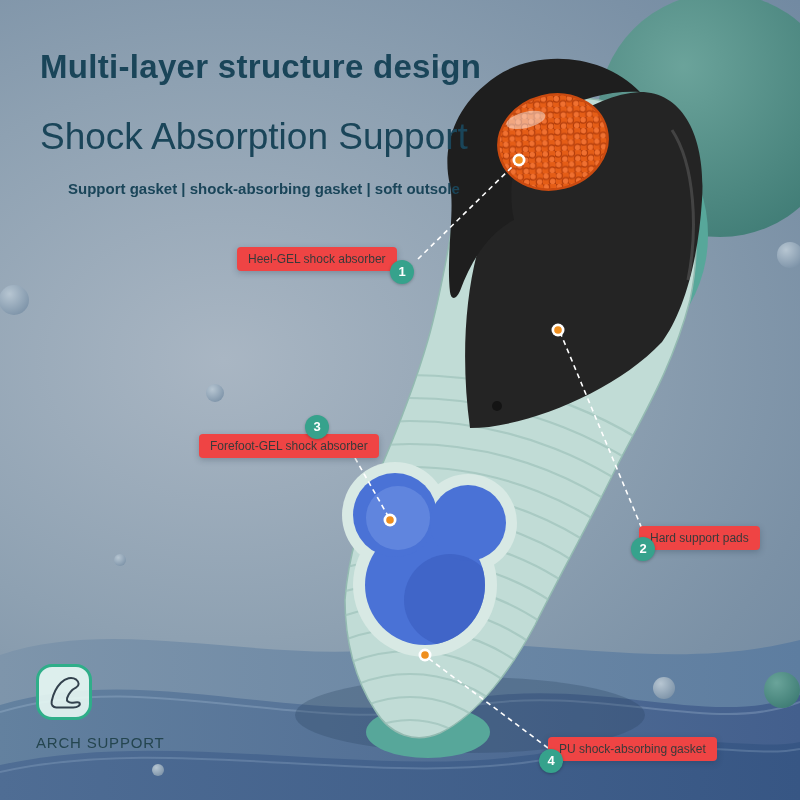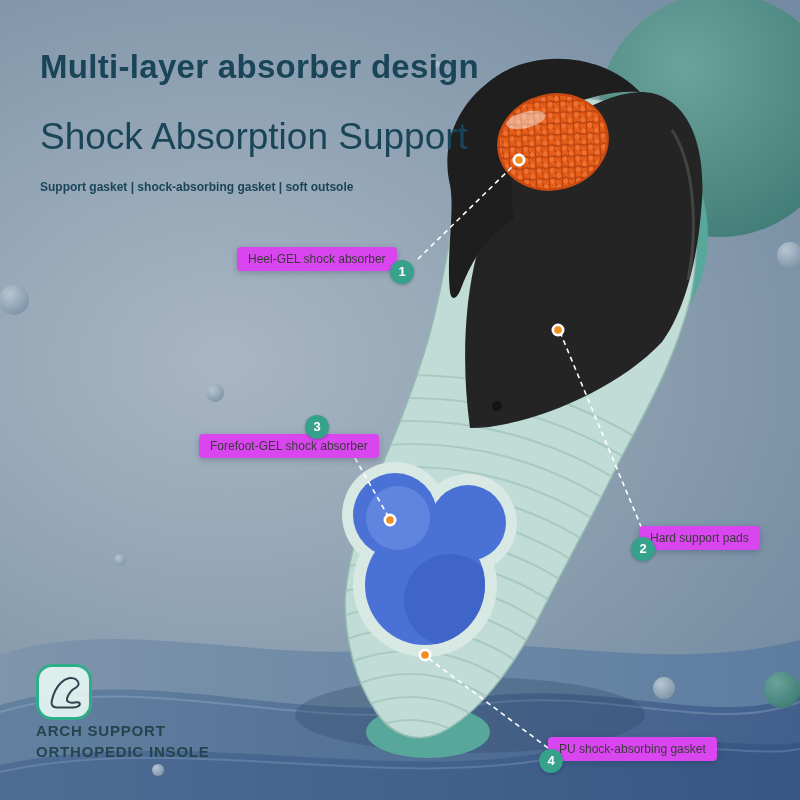--- a/index.html
+++ b/index.html
@@ -5,40 +5,40 @@
   html,body{margin:0;padding:0;}
   body{
     width:800px;height:800px;overflow:hidden;position:relative;
     font-family:"Liberation Sans",sans-serif;
     background:radial-gradient(ellipse at 28% 45%, #a9b6c3 0%, #8ea1b2 45%, #7b91a6 75%, #6d86a0 100%);
   }
   .scene{position:absolute;left:0;top:0;width:800px;height:800px;}
   .hdr{position:absolute;left:40px;color:#1a4559;}
   .title{top:48px;font-size:33px;font-weight:800;letter-spacing:.3px;}
   .subtitle{top:116px;font-size:37px;font-weight:500;}
-  .tagline{top:180px;font-size:12px;font-weight:700;}
+  .tagline{top:180px;font-size:15px;font-weight:700;margin-left:28px;}
   .pill{
-    position:absolute;background:#d946ef;color:#3a3a3a;font-size:12px;
+    position:absolute;background:#ef4444;color:#3a3a3a;font-size:12px;
     padding:5px 11px;border-radius:4px;white-space:nowrap;
     box-shadow:0 2px 6px rgba(20,40,60,.25);z-index:5;
   }
   .badge{
     position:absolute;width:24px;height:24px;border-radius:50%;
     background:#36a28c;color:#ffffff;font-size:13px;font-weight:700;
     text-align:center;line-height:24px;z-index:6;
     box-shadow:0 1px 3px rgba(0,0,0,.25);
   }
   .footer{position:absolute;left:36px;top:664px;z-index:5;}
   .foot-card{
     width:56px;height:56px;border-radius:16px;border:3px solid #2fae89;
     background:rgba(235,252,246,.88);display:flex;align-items:center;justify-content:center;
     box-sizing:border-box;
   }
   .footer-text{
-    color:#24454f;font-size:15px;font-weight:700;
+    margin-top:12px;color:#24454f;font-size:15px;font-weight:400;
     letter-spacing:.8px;line-height:1.4;
   }
 </style>
 </head>
 <body>
 
 <svg class="scene" viewBox="0 0 800 800">
   <defs>
     <radialGradient id="sphGray" cx="35%" cy="30%" r="75%">
       <stop offset="0%" stop-color="#b7c6d2"></stop>
@@ -171,21 +171,21 @@
           <circle cx="390" cy="520" r="3.8" fill="#ef8f1f"></circle>
         </g>
       <g>
           <circle cx="425" cy="655" r="6.5" fill="#ffffff"></circle>
           <circle cx="425" cy="655" r="3.8" fill="#ef8f1f"></circle>
         </g>
     </g>
   </g>
 </svg>
 
-<div class="hdr title">Multi-layer absorber design</div>
+<div class="hdr title">Multi-layer structure design</div>
 <div class="hdr subtitle">Shock Absorption Support</div>
 <div class="hdr tagline">Support gasket | shock-absorbing gasket | soft outsole</div>
 
 <div class="pill" style="left:237px;top:247px">Heel-GEL shock absorber</div>
 <div class="badge" style="left:390px;top:260px">1</div>
 
 <div class="pill" style="left:639px;top:526px">Hard support pads</div>
 <div class="badge" style="left:631px;top:537px">2</div>
 
 <div class="pill" style="left:199px;top:434px">Forefoot-GEL shock absorber</div>
@@ -195,15 +195,14 @@
 <div class="badge" style="left:539px;top:749px">4</div>
 
 <div class="footer">
   <div class="foot-card">
     <svg width="40" height="40" viewBox="0 0 52 52">
       <path d="M10 38 C12 28 16 20 22 14 C28 8 36 6 42 10 C46 13 46 18 42 20 C36 23 32 28 30 34 C29 38 32 40 36 40 C40 40 44 38 46 40 C48 43 44 46 38 46 L16 46 C12 46 9 43 10 38 Z" fill="none" stroke="#33424e" stroke-width="2.6" stroke-linejoin="round"></path>
     </svg>
   </div>
   <div class="footer-text">
     <div>ARCH SUPPORT</div>
-    <div>ORTHOPEDIC INSOLE</div>
   </div>
 </div>
 
 </body></html>

